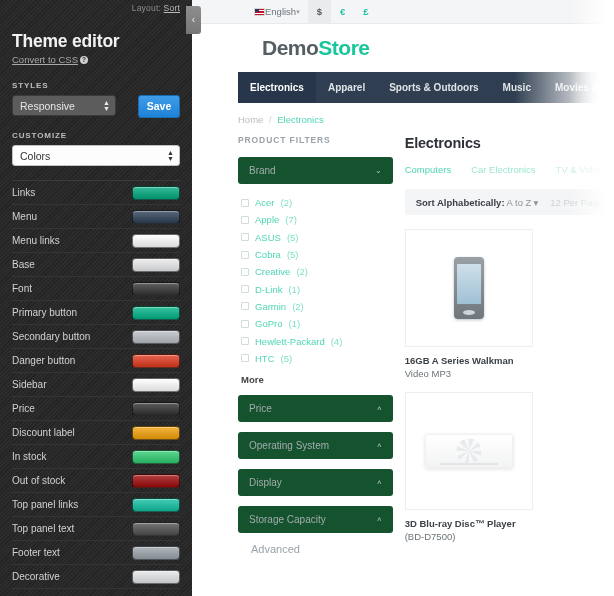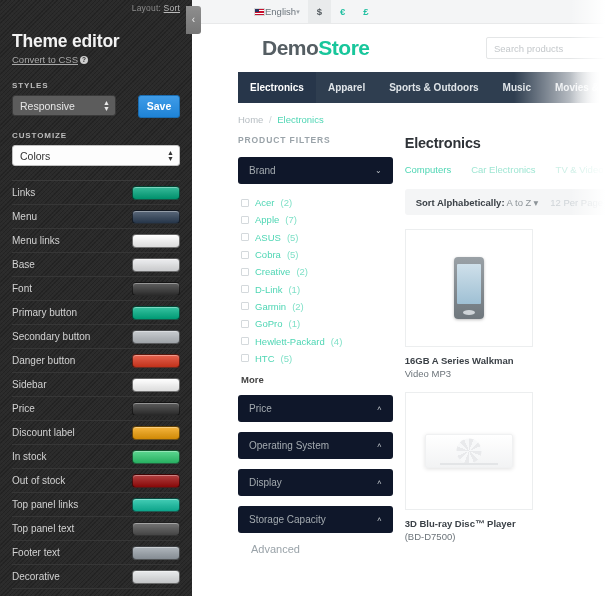--- a/index.html
+++ b/index.html
@@ -268,21 +268,21 @@
   .filters { width: 178px; padding-right: 12px; }
   .filters h3 {
     font-size: 8.5px;
     font-weight: bold;
     letter-spacing: .9px;
     color: #9aa3a9;
     margin-bottom: 12px;
   }
   .acc {
     height: 27px;
-    background: #0f172a;
+    background: #14532d;
     border-radius: 3px;
     display: flex;
     align-items: center;
     justify-content: space-between;
     padding: 0 11px;
     font-size: 10px;
     color: #a4abb0;
     margin-bottom: 10px;
   }
   .acc .ch { font-size: 8px; color: #bfc5c9; }
@@ -559,21 +559,20 @@
           <div class="cur active">$</div>
           <div class="cur">€</div>
           <div class="cur">£</div>
         </div>
     </div>
 
     <div class="brandrow">
       <div class="logo">
         <span class="a">Demo</span><span class="b">Store</span>
       </div>
-      <div class="searchbox">Search products</div>
     </div>
 
     <div class="navwrap">
       <div class="nav" id="nav">
           <div class="item active">Electronics</div>
           <div class="item">Apparel</div>
           <div class="item">Sports &amp; Outdoors</div>
           <div class="item">Music</div>
           <div class="item">Movies &amp; TV</div>
         </div>

